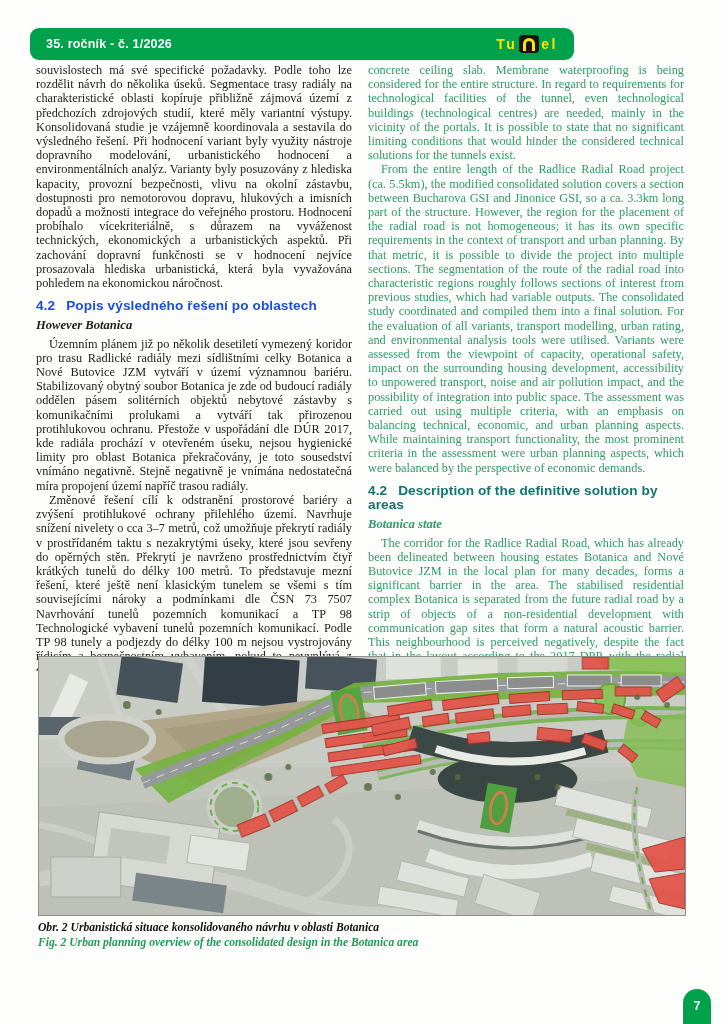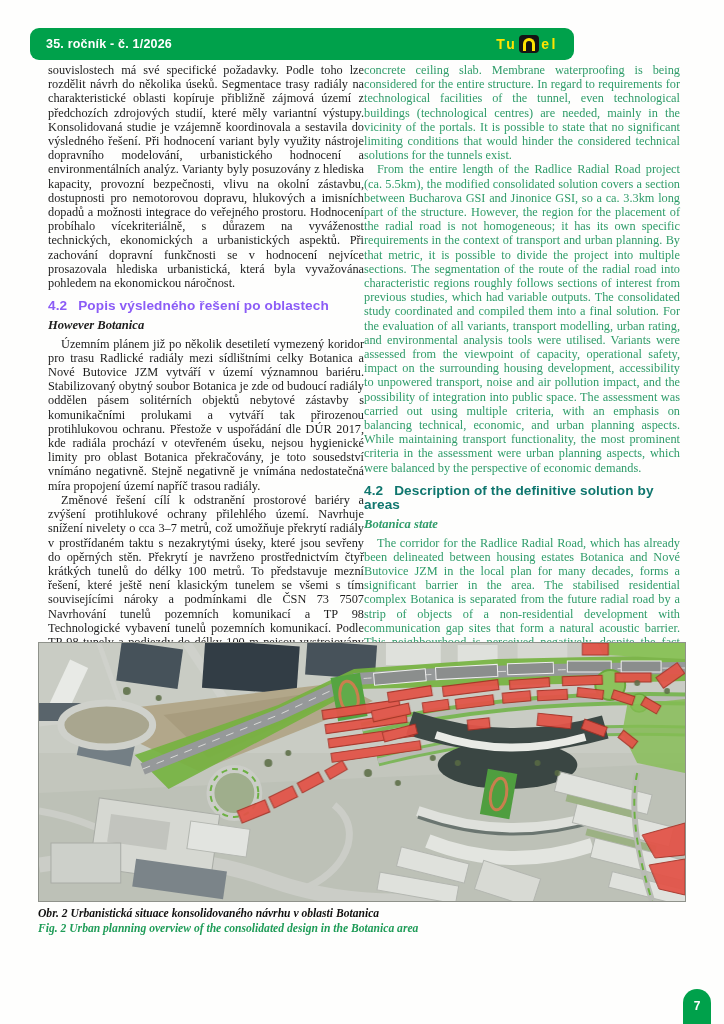--- a/index.html
+++ b/index.html
@@ -27,42 +27,42 @@
   .logo-box{
     display:inline-block;width:20px;height:18px;background:#151515;
     border-radius:4px;position:relative;margin:0 2px;
   }
   .logo-box .arch{
     position:absolute;left:4px;right:4px;top:3px;bottom:2px;
     border:3px solid #ffe400;border-bottom:none;border-radius:7px 7px 0 0;
   }
   
   .columns{
-    position:absolute;left:48px;top:63px;width:648px;height:608px;
-    display:flex;overflow:hidden;
+    position:absolute;left:36px;top:63px;width:648px;height:608px;
+    display:flex;gap:16px;overflow:hidden;
   }
   .col{width:316px;font-size:12.3px;line-height:14.2px;text-align:justify;}
   .col p{margin:0;hyphens:auto;}
   .col p.ind{text-indent:13px;}
   .col-cs{color:#1c1c1c;}
   .col-en{color:#2f9c6a;}
   .col h2{
     font-family:"Liberation Sans",sans-serif;font-size:13.6px;
     font-weight:bold;margin:9px 0 5px 0;text-align:left;letter-spacing:.1px;
   }
-  .col-cs h2{color:#8b5cf6;}
+  .col-cs h2{color:#1d4ed8;}
   .col-en h2{color:#0f766e;}
   .hnum{margin-right:11px;}
   .col h3{
     font-size:12.6px;font-weight:bold;font-style:italic;
     margin:1px 0 4px 0;text-align:left;
   }
   .col-en h3{color:#2f9c6a;}
   
-  .figure{position:absolute;left:38px;top:642px;width:592px;}
+  .figure{position:absolute;left:38px;top:656px;width:592px;}
   .map{
     width:648px;height:260px;border:1px solid #8f928b;box-sizing:border-box;
     overflow:hidden;background:#c3c6bd;
   }
   .map svg{display:block;width:100%;height:100%;}
   .figcap{margin-top:5px;font-size:11.6px;line-height:14.5px;
     font-weight:bold;font-style:italic;text-align:left;}
   .cap-cs{color:#111;}
   .cap-en{color:#1f9c58;}
   

